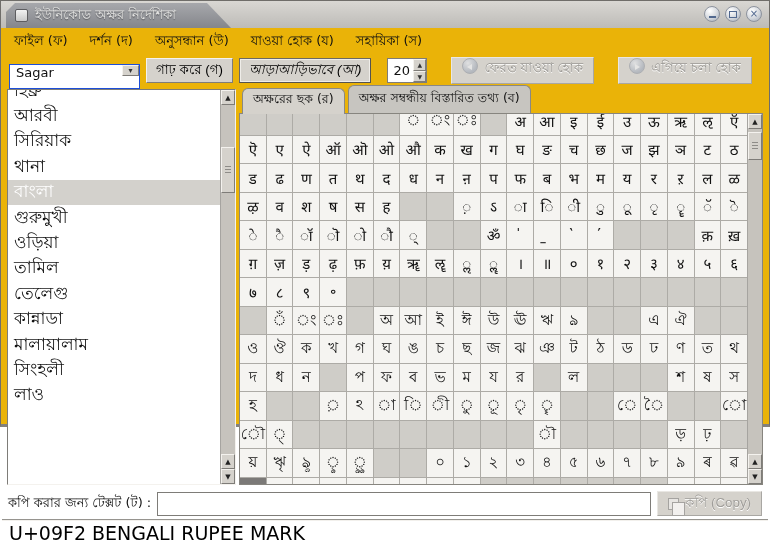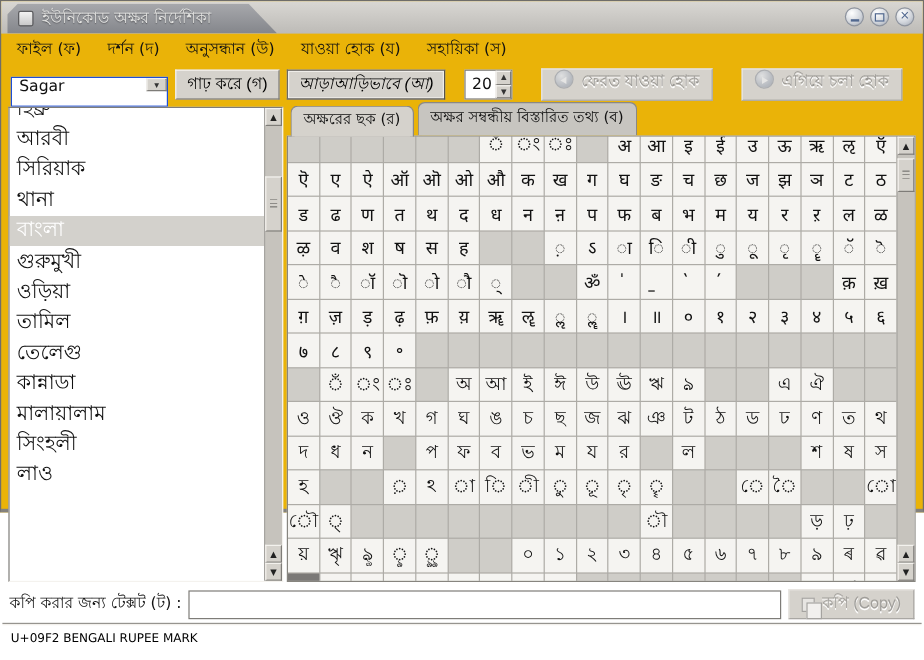--- a/index.html
+++ b/index.html
@@ -113,21 +113,21 @@
   .copy-btn { height:25px; padding:0 10px; margin-left:6px; display:flex; align-items:center;
               gap:6px; color:#a09e9a; text-shadow:0 1px 0 #fff; white-space:nowrap;
               border-color:#e9e7e3 #a9a7a3 #a9a7a3 #e9e7e3; }
   .copy-ico { width:11px; height:12px; border:1px solid #a5a3a0; background:#e7e5e2; position:relative; }
   .copy-ico::after { content:""; position:absolute; left:3px; top:3px; width:11px; height:12px;
                      border:1px solid #a5a3a0; background:#f2f0ee; }
 
   
   .statusbar { position:absolute; left:1px; top:518px; right:1px; height:26px;
                border-top:1px solid #96948f; box-shadow:inset 0 1px 0 #f2f0ec;
-               display:flex; align-items:center; padding-left:7px; font-size:10px; color:#000; }
+               display:flex; align-items:center; padding-left:7px; font-size:19px; color:#000; }
 </style>
 </head>
 <body>
 
 <div class="window">
 
   <div class="titlebar">
     <div class="title-tab">
       <span class="win-icon"></span>
       <span class="title-text">ইউনিকোড অক্ষর নির্দেশিকা</span>

